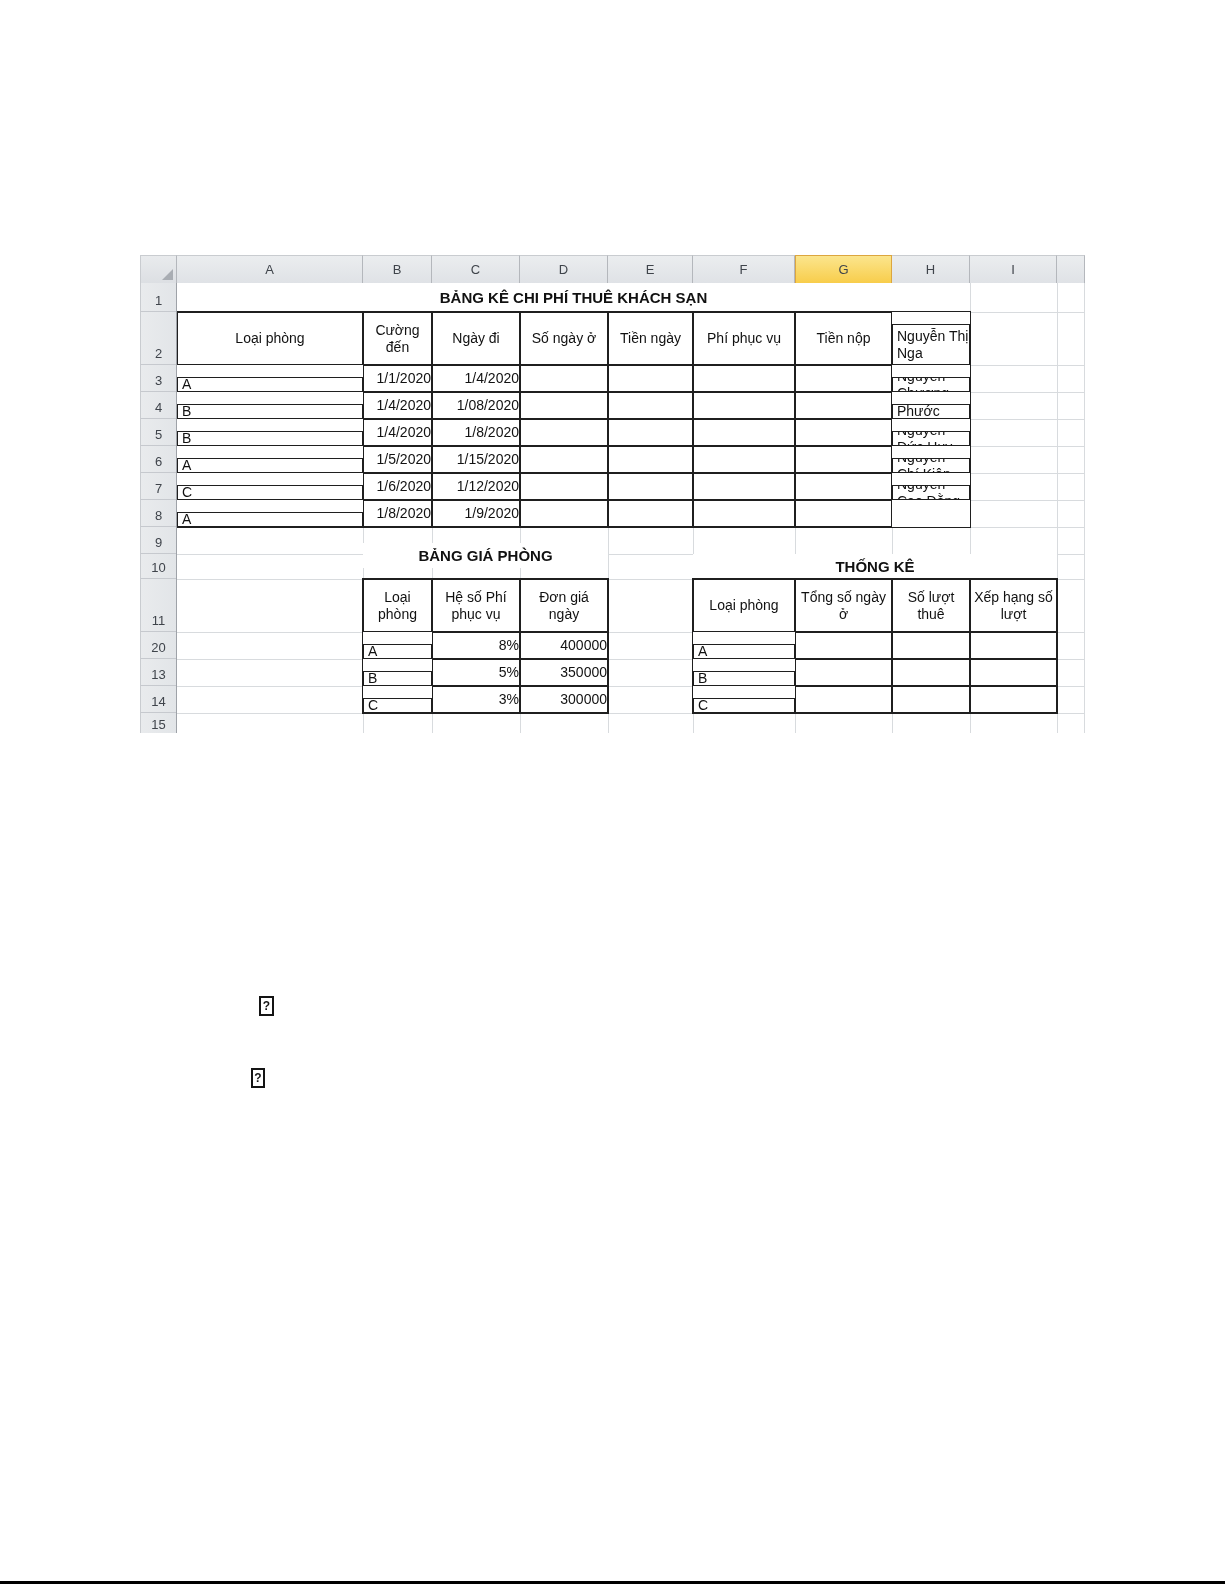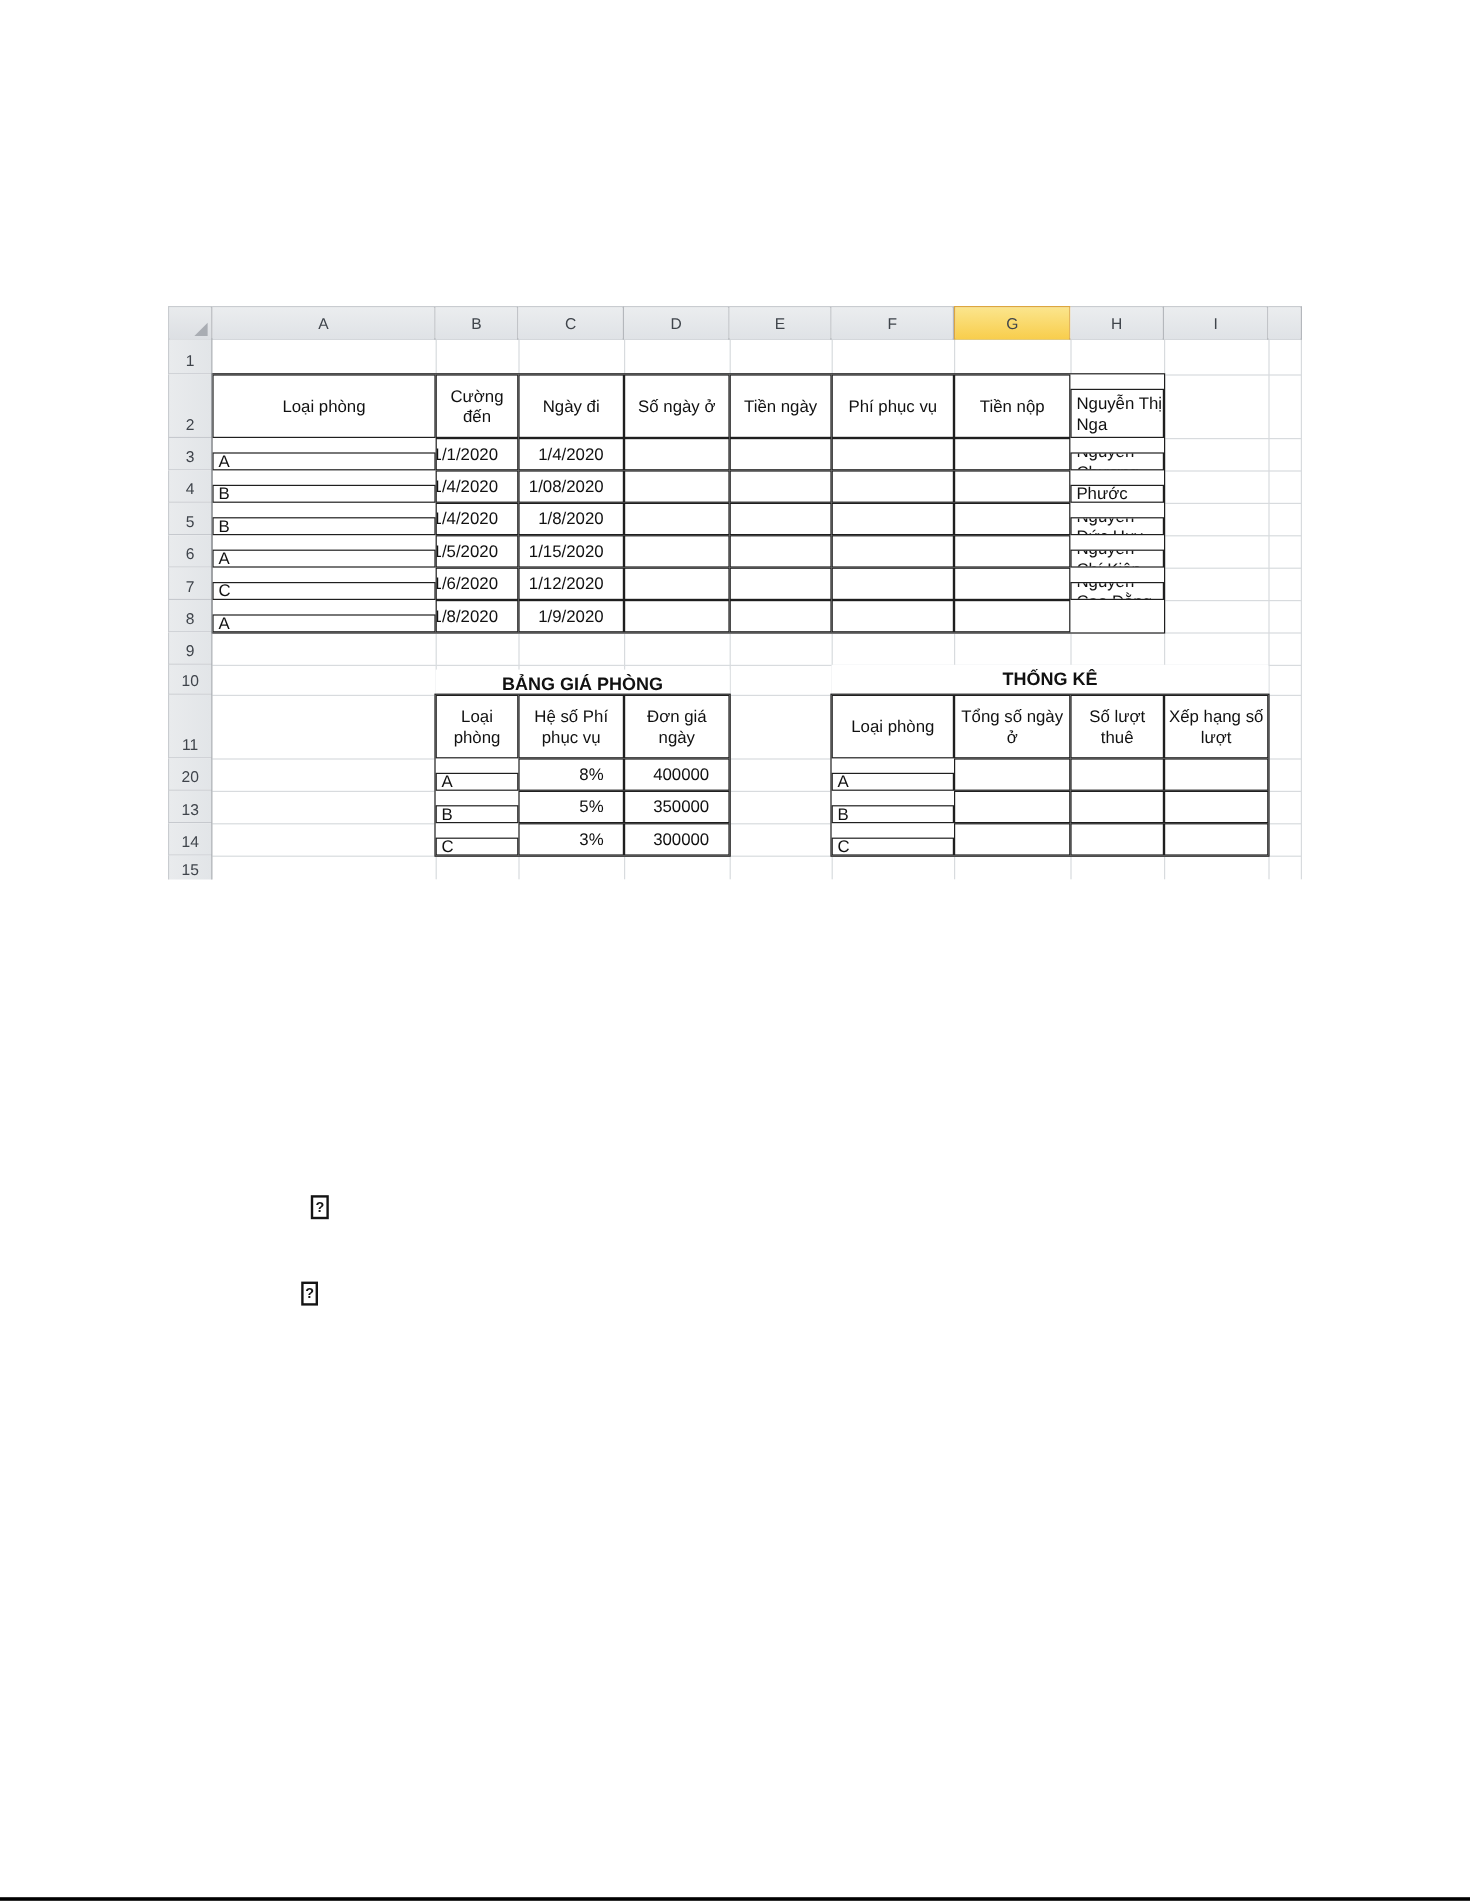--- a/index.html
+++ b/index.html
@@ -37,21 +37,21 @@
   
   .title-cell{position:absolute;background:#fff;z-index:2;display:flex;align-items:center;justify-content:center;
               font-weight:bold;font-size:15px;color:#111;}
 
   
   .xtable{position:absolute;display:grid;background:#fff;z-index:2;border:1px solid #1f1f1f;box-sizing:content-box;}
   .c{box-sizing:border-box;border:1px solid #1f1f1f;display:flex;align-items:center;
      font-size:14px;line-height:1.15;color:#111;overflow:hidden;}
   .c.th{justify-content:center;text-align:center;padding:1px 2px;}
   .c.al{justify-content:flex-start;padding-left:4px;margin-top:12px;}
-  .c.ar{justify-content:flex-end;padding-right:16px;}
+  .c.ar{justify-content:flex-end;padding-right:0;}
 
   
   .tofu{position:absolute;box-sizing:border-box;border:2px solid #141414;background:#fff;
         display:flex;align-items:center;justify-content:center;
         font-size:12px;font-weight:bold;color:#141414;}
 
   .bottom-bar{position:absolute;left:0;top:1581px;width:1225px;height:3px;background:#000;}
 </style>
 </head>
 <body>
@@ -111,21 +111,22 @@
       <div class="rcell" style="height:27px">8</div>
       <div class="rcell" style="height:27px">9</div>
       <div class="rcell" style="height:25px">10</div>
       <div class="rcell" style="height:53px">11</div>
       <div class="rcell" style="height:27px">20</div>
       <div class="rcell" style="height:27px">13</div>
       <div class="rcell" style="height:27px">14</div>
       <div class="rcell" style="height:23px">15</div>
     </div>
 
-    <div class="title-cell" style="left:223px;top:303px;width:245px;height:25px">BẢNG GIÁ PHÒNG</div>
+    <div class="title-cell" style="left:37px;top:28px;width:793px;height:29px">BẢNG KÊ CHI PHÍ THUÊ KHÁCH SẠN</div>
+    <div class="title-cell" style="left:223px;top:288px;width:245px;height:25px">BẢNG GIÁ PHÒNG</div>
     <div class="title-cell" style="left:553px;top:299px;width:364px;height:25px">THỐNG KÊ</div>
 
     <div class="xtable" style="left:36px;top:56px;width:793px;height:215px;
          grid-template-columns:186px 69px 88px 88px 85px 102px 97px 78px;
          grid-template-rows:53px 27px 27px 27px 27px 27px 27px">
       <div class="c th">Loại phòng</div>
       <div class="c th">Cường đến</div>
       <div class="c th">Ngày đi</div>
       <div class="c th">Số ngày ở</div>
       <div class="c th">Tiền ngày</div>

